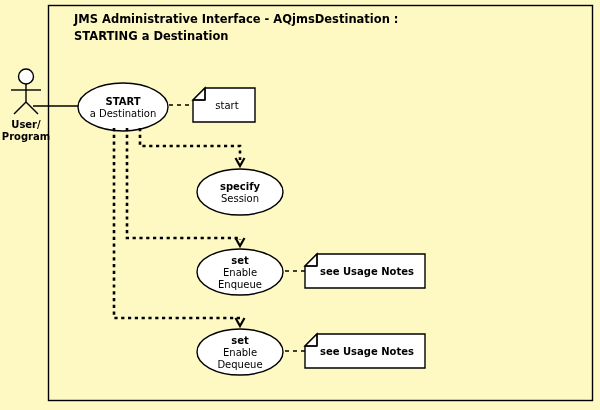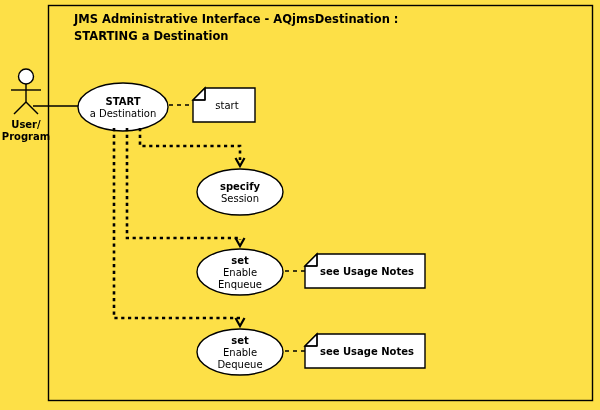--- a/index.html
+++ b/index.html
@@ -7,21 +7,21 @@
     padding: 0;
     background: #ffffff;
   }
   body {
     font-family: "DejaVu Sans", sans-serif;
   }
   #canvas {
     position: relative;
     width: 600px;
     height: 410px;
-    background: #fde047;
+    background: #fef9c3;
     overflow: hidden;
   }
   svg#diagram {
     position: absolute;
     left: 0;
     top: 0;
     width: 600px;
     height: 410px;
     display: block;
   }

